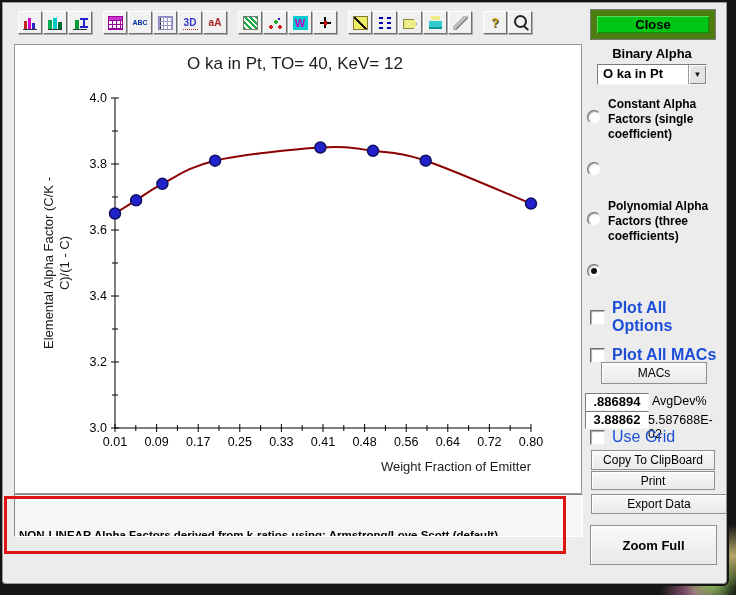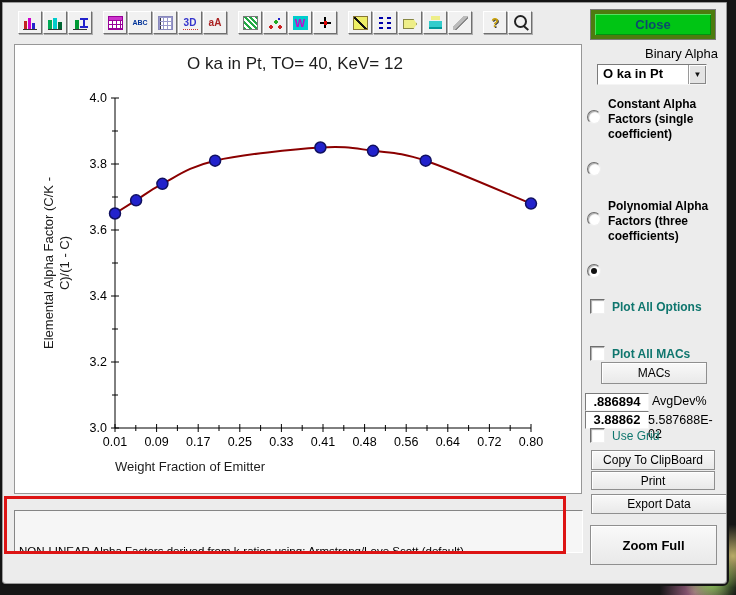--- a/index.html
+++ b/index.html
@@ -55,70 +55,70 @@
   .i-print{background-image:linear-gradient(#eeee88,#eeee88),linear-gradient(#33cccc,#33cccc),linear-gradient(#009999,#009999);
     background-size:9px 4px,13px 6px,13px 2px;background-position:3px 0,1px 5px,1px 11px}
   .i-pencil{background-image:linear-gradient(135deg,transparent 35%,#bbb 35% 52%,#888 52% 62%,transparent 62%)}
   .i-help{font-size:12px;color:#caa002;text-shadow:1px 1px 0 #444}
   .i-zoom{width:9px;height:9px;border:2px solid #222;border-radius:50%;margin-top:-2px}
   .i-zoom::after{content:"";position:absolute;width:6px;height:2px;bottom:-3px;right:-4px;transform:rotate(40deg);background:#222}
 
   
   .chartbox{position:absolute;left:12px;top:42px;width:566px;height:448px;background:#fff;border:1px solid #979797}
   .chart-title{position:absolute;left:60px;top:9px;width:440px;text-align:center;font-size:17px;color:#1c1c1c}
-  .xlab{position:absolute;left:100px;top:414px;width:416px;text-align:left;font-size:13px;color:#1c1c1c}
+  .xlab{position:absolute;left:100px;top:414px;width:416px;text-align:right;font-size:13px;color:#1c1c1c}
   .ylab{position:absolute;left:-80px;top:198px;width:252px;height:40px;transform:rotate(-90deg);
     text-align:center;font-size:13px;color:#1c1c1c;line-height:1.25}
   .ylab span{display:block}
   #chart-svg{position:absolute;left:0;top:0}
   #chart-svg .ax{stroke:#000;stroke-width:1}
   #chart-svg text{font-family:"Liberation Sans",sans-serif;font-size:12.5px;fill:#000}
 
   
   .rp{position:absolute}
-  .close-btn{left:589px;top:8px;width:124px;height:29px;background:#00c514;border:4px solid #4d7c0f;
+  .close-btn{left:589px;top:8px;width:124px;height:29px;background:#00c514;border:6px solid #4d7c0f;
     box-shadow:inset 1px 1px 0 #55e060,inset -1px -1px 0 #009210,0 0 0 1px #7a7a7a;
-    font-family:"Liberation Sans",sans-serif;font-weight:bold;font-size:13px;color:#0c4a6e;cursor:pointer}
-  .ba-label{left:584px;top:44px;width:132px;text-align:right;font-weight:normal;font-size:13px;color:#000}
+    font-family:"Liberation Sans",sans-serif;font-weight:bold;font-size:13px;color:#000000;cursor:pointer}
+  .ba-label{left:584px;top:44px;width:132px;text-align:center;font-weight:bold;font-size:13px;color:#000}
   .dropdown{left:595px;top:62px;width:108px;height:19px;background:#fff;border:1px solid;border-color:#7b7b7b #f5f5f5 #f5f5f5 #7b7b7b;display:flex;cursor:pointer}
   .dd-text{flex:1;font-weight:bold;font-size:13px;padding:1px 0 0 5px;white-space:nowrap;overflow:hidden}
   .dd-btn{width:17px;background:#e4e4e4;border-left:1px solid #9a9a9a;box-shadow:inset 1px 1px 0 #fff,inset -1px -1px 0 #888;
     font-size:8px;color:#111;display:flex;align-items:center;justify-content:center}
   .radio-row{left:584px;width:134px;display:flex;cursor:pointer}
   .radio{width:12px;height:12px;border-radius:50%;background:#fff;flex:0 0 12px;margin:14px 5px 0 1px;
     border:1px solid;border-color:#6e6e6e #efefef #efefef #6e6e6e;box-shadow:inset 1px 1px 1px #aaa;position:relative}
   .radio .dot{display:none;position:absolute;left:3px;top:3px;width:6px;height:6px;border-radius:50%;background:#111}
   .radio.checked .dot{display:block}
   .rlabel{font-weight:bold;font-size:12px;line-height:15px;color:#000;padding:1px 2px}
   .radio-row.focused .rlabel{outline:1px dotted #555}
   .check-row{left:588px;display:flex;align-items:center;cursor:pointer}
   .checkbox{width:13px;height:13px;background:#fff;border:1px solid;border-color:#6e6e6e #efefef #efefef #6e6e6e;
     box-shadow:inset 1px 1px 1px #aaa;margin-right:7px;flex:0 0 13px}
-  .clabel{font-weight:bold;font-size:12px;color:#0f766e}
+  .clabel{font-weight:bold;font-size:16px;color:#1d4ed8}
   .clabel.plain{font-weight:normal}
   .btn3d{background:linear-gradient(#f9f9f9,#e9e9e9);border:1px solid #8f8f8f;box-shadow:inset 1px 1px 0 #fff;
     font-family:"Liberation Sans",sans-serif;font-size:12px;color:#000;cursor:pointer}
   .zaf-btn{left:599px;top:313px;width:106px;height:22px}
   .macs-btn{left:599px;top:360px;width:106px;height:22px}
   .field{background:#fff;border:1px solid;border-color:#7b7b7b #f5f5f5 #f5f5f5 #7b7b7b;width:62px;height:16px;
     font-weight:bold;font-size:13px;text-align:center;line-height:16px}
   .f1{left:583px;top:391px}
   .f2{left:583px;top:409px}
   .avglabel{left:650px;top:392px;font-size:12.5px;color:#000}
   .avgval{left:646px;top:411px;font-size:12.5px;color:#000}
   .usegrid{top:426px}
   .copy-btn{left:589px;top:448px;width:124px;height:20px}
   .print-btn{left:589px;top:469px;width:124px;height:19px}
   .export-btn{left:589px;top:492px;width:136px;height:20px}
   .zoomfull-btn{left:588px;top:523px;width:127px;height:40px;font-weight:bold;font-size:13px}
 
   
-  .statusbox{position:absolute;left:12px;top:508px;width:563px;height:38px;background:#f6f6f6;
+  .statusbox{position:absolute;left:12px;top:492px;width:563px;height:38px;background:#f6f6f6;
     border:1px solid;border-color:#858585 #fff #fff #858585;padding:3px 0 0 4px;
-    font-weight:normal;font-size:11.5px;line-height:15px;color:#000;white-space:pre;overflow:hidden}
+    font-weight:bold;font-size:11.5px;line-height:15px;color:#000;white-space:pre;overflow:hidden}
   .red-annot{position:absolute;left:2px;top:494px;width:556px;height:52px;border:3px solid #dd1414;pointer-events:none;z-index:5}
 </style>
 </head>
 <body>
 
 <div class="page">
   <div class="dialog">
     <div class="client">
 
       <div class="toolbar">

